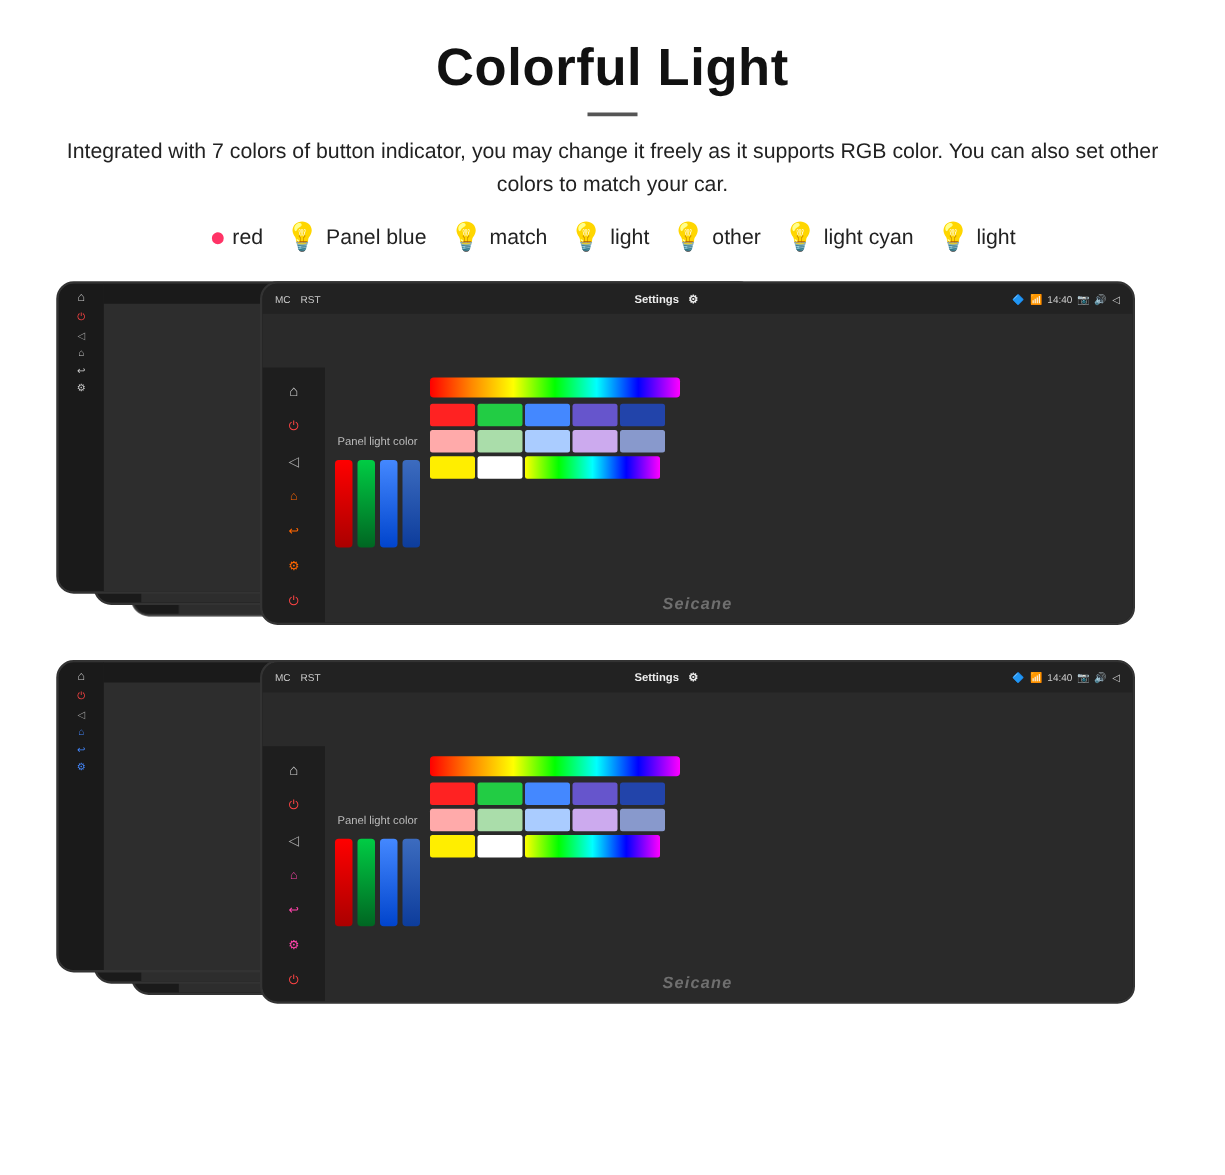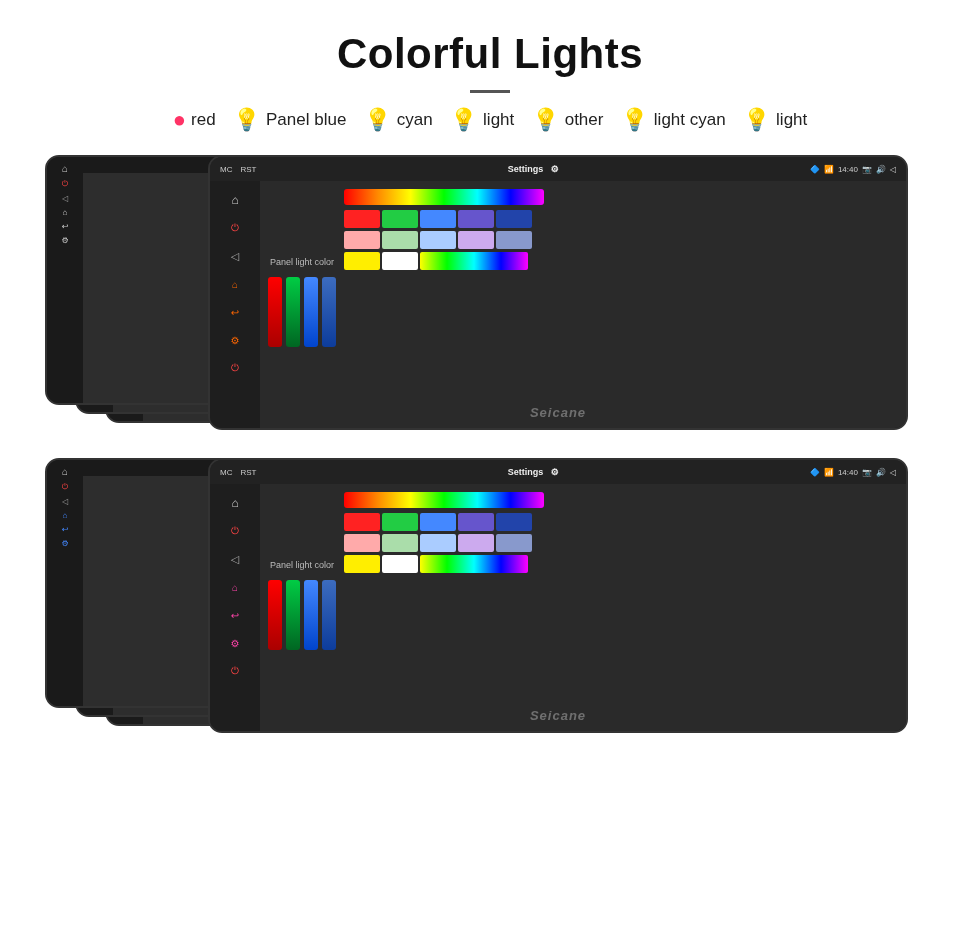--- a/index.html
+++ b/index.html
@@ -109,20 +109,21 @@
     }
 
     
     .screen-inner {
       width: 100%;
       height: 100%;
       background: #2a2a2a;
       display: flex;
       flex-direction: column;
       position: relative;
+      gap: 43px;
     }
 
     
     .status-bar {
       height: 24px;
       background: #222;
       display: flex;
       align-items: center;
       justify-content: space-between;
       padding: 0 10px;
@@ -260,36 +261,37 @@
       flex: 1;
       background: #2a2a2a;
     }
   </style>
 </head>
 <body>
 
 <div class="page-container">
 
   <div class="title-section">
-    <h1 class="main-title">Colorful Lights</h1>
+    <h1 class="main-title">Colorful Light</h1>
     <div class="title-divider"></div>
+    <p class="description">Integrated with 7 colors of button indicator, you may change it freely as it supports RGB color. You can also set other colors to match your car.</p>
   </div>
 
   <div class="color-row">
     <div class="color-item">
       <span class="bulb-icon" style="color:#ff3366;">●</span>
       <span>red</span>
     </div>
     <div class="color-item">
       <span class="bulb-icon" style="color:#88ccff;">💡</span>
       <span>Panel blue</span>
     </div>
     <div class="color-item">
       <span class="bulb-icon" style="color:#00dddd;">💡</span>
-      <span>cyan</span>
+      <span>match</span>
     </div>
     <div class="color-item">
       <span class="bulb-icon" style="color:#4488ff;">💡</span>
       <span>light</span>
     </div>
     <div class="color-item">
       <span class="bulb-icon" style="color:#ff66aa;">💡</span>
       <span>other</span>
     </div>
     <div class="color-item">

